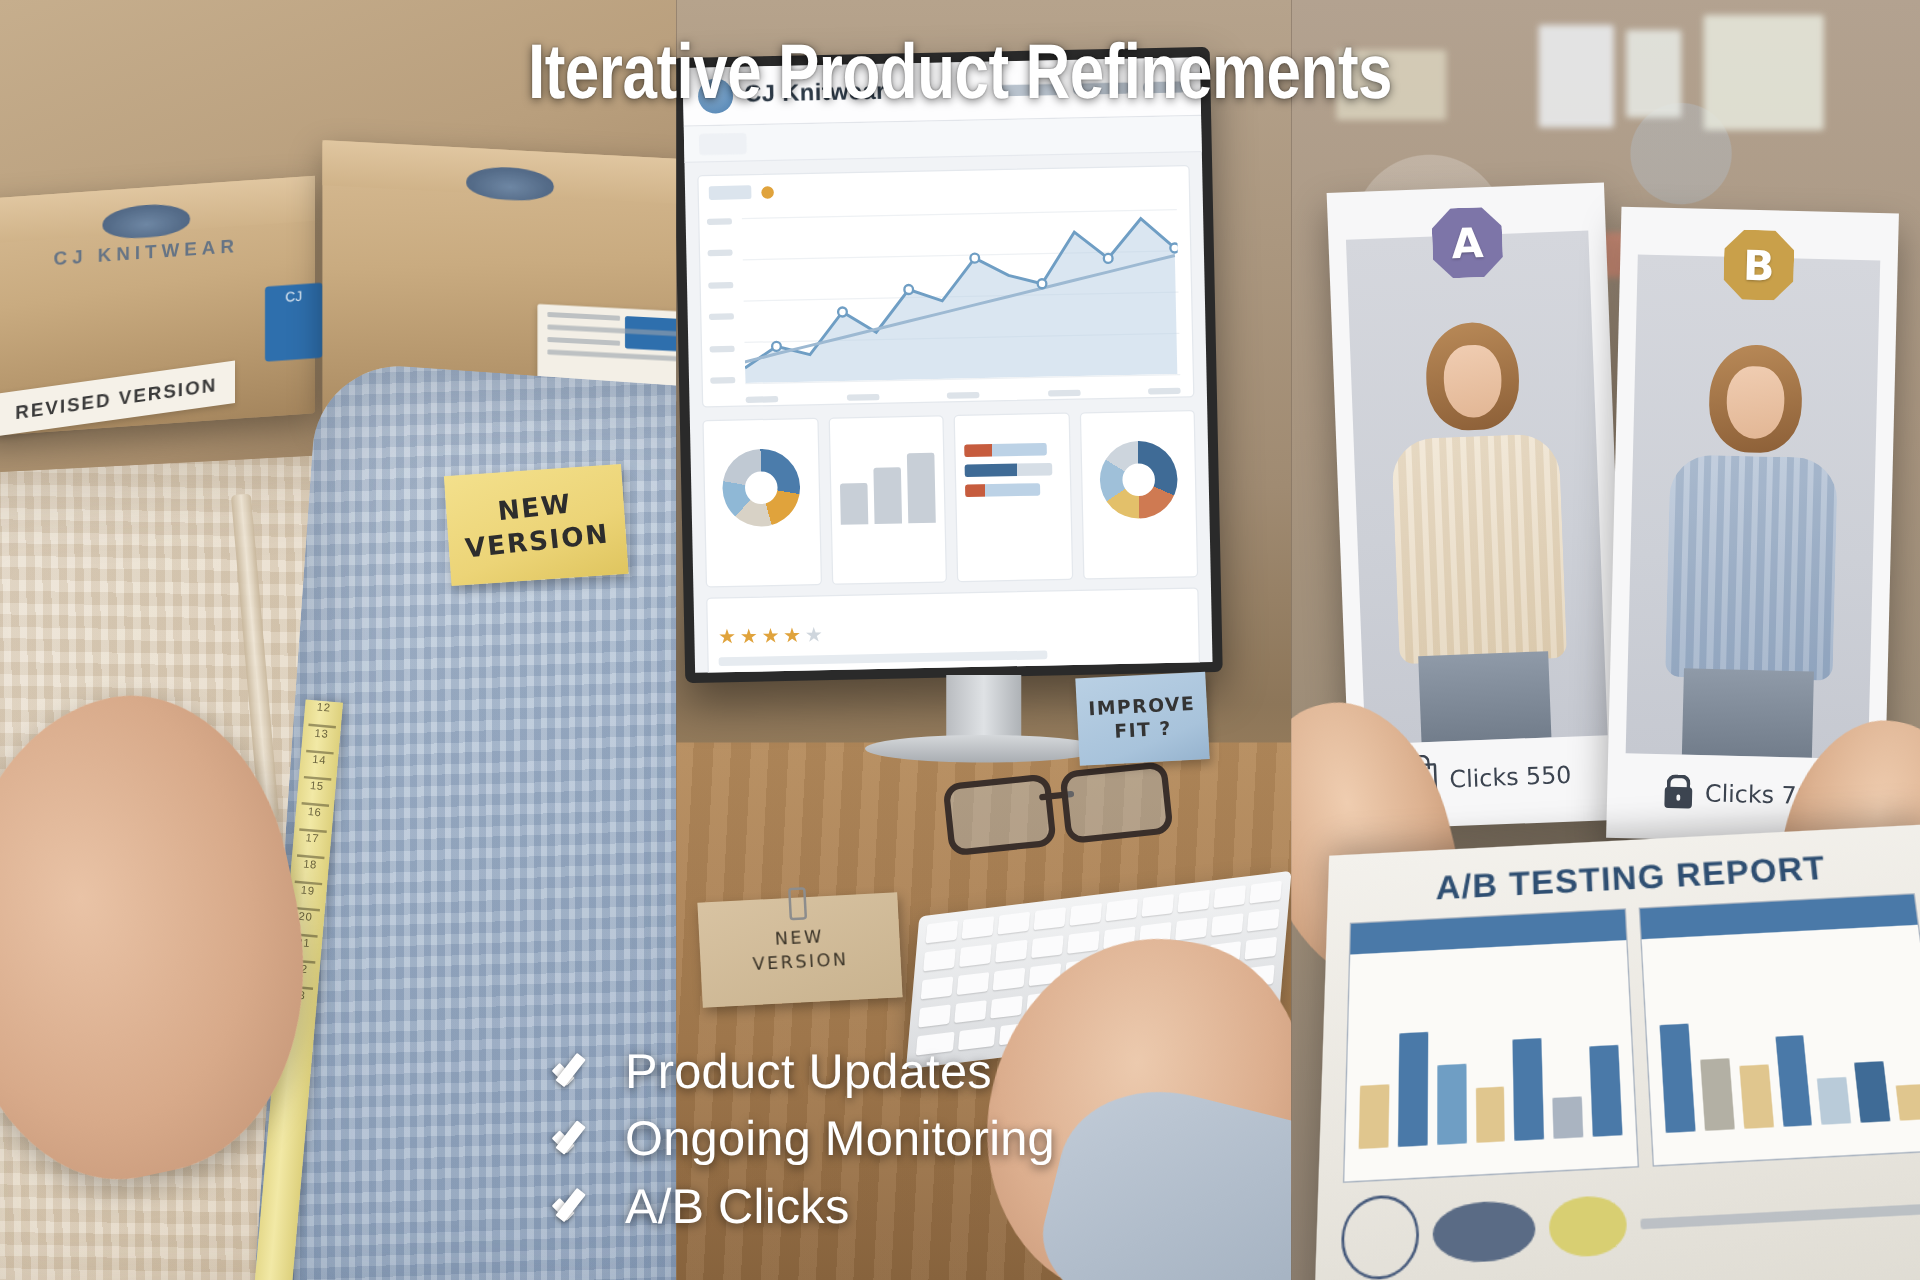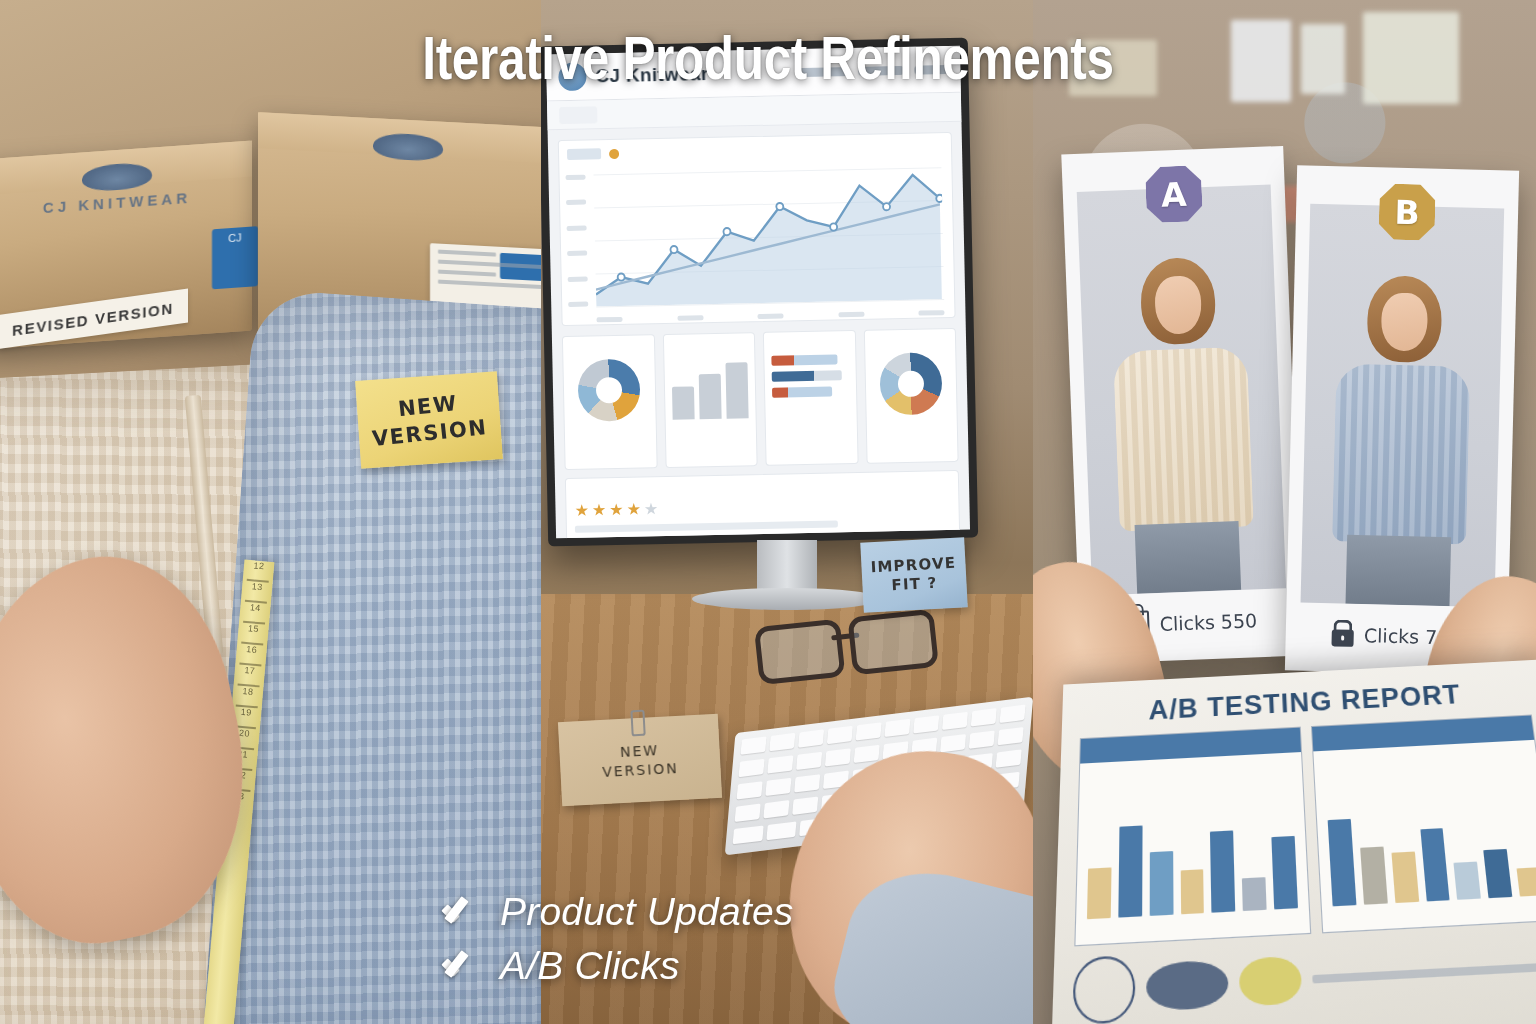--- a/index.html
+++ b/index.html
@@ -378,21 +378,20 @@
   .check::after{
     content:"";position:absolute;left:12px;top:-1px;width:9px;height:28px;
     background:#fff;transform:rotate(38deg);border-radius:1px;
     box-shadow:0 1px 4px rgba(0,0,0,.45);
   }
   .bullet .btxt{
     color:#fff;font-size:39px;font-weight:400;
     font-family:"Liberation Sans", sans-serif;
     text-shadow:0 2px 8px rgba(0,0,0,.6);
     letter-spacing:.2px;
-    font-style:italic;
   }
 </style>
 </head>
 <body>
 
 <div id="stage">
 
   <div class="panel" id="panel-left">
     <div class="bg"></div>
 
@@ -736,17 +735,21 @@
 
   <div id="title">Iterative Product Refinements</div>
 
   <div id="bullets">
     <div class="bullet">
       <div class="check"></div>
       <div class="btxt">Product Updates</div>
     </div>
     <div class="bullet">
       <div class="check"></div>
+      <div class="btxt">Ongoing Monitoring</div>
+    </div>
+    <div class="bullet">
+      <div class="check"></div>
       <div class="btxt">A/B Clicks</div>
     </div>
   </div>
 
 </div>
 
 </body></html>

